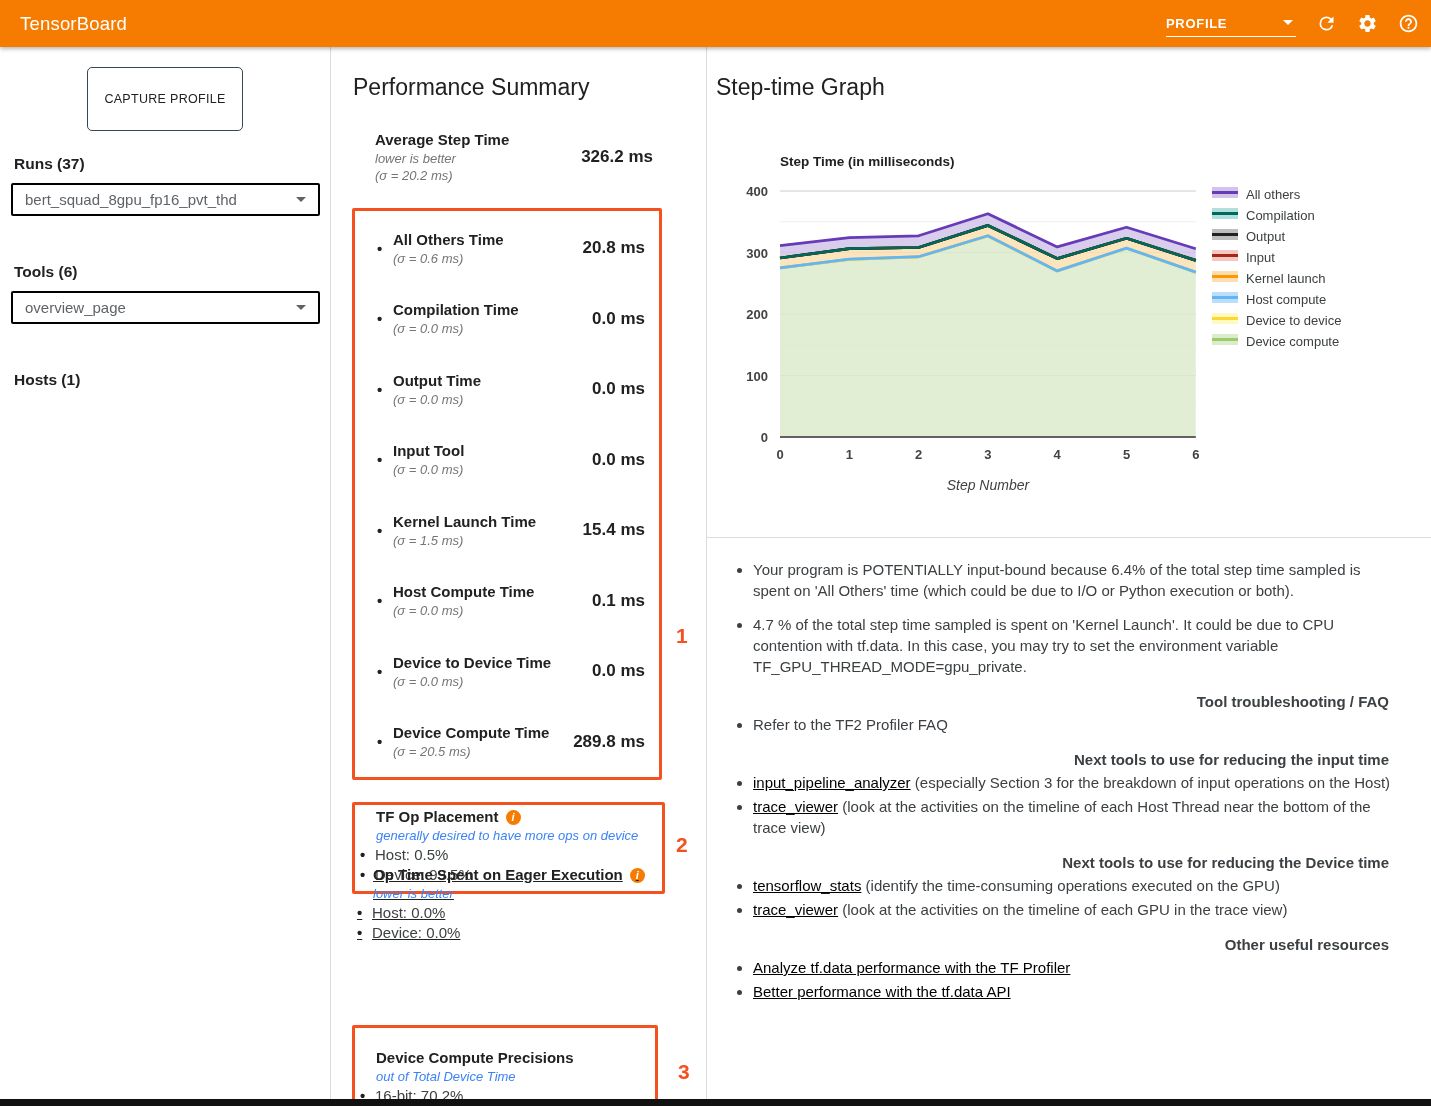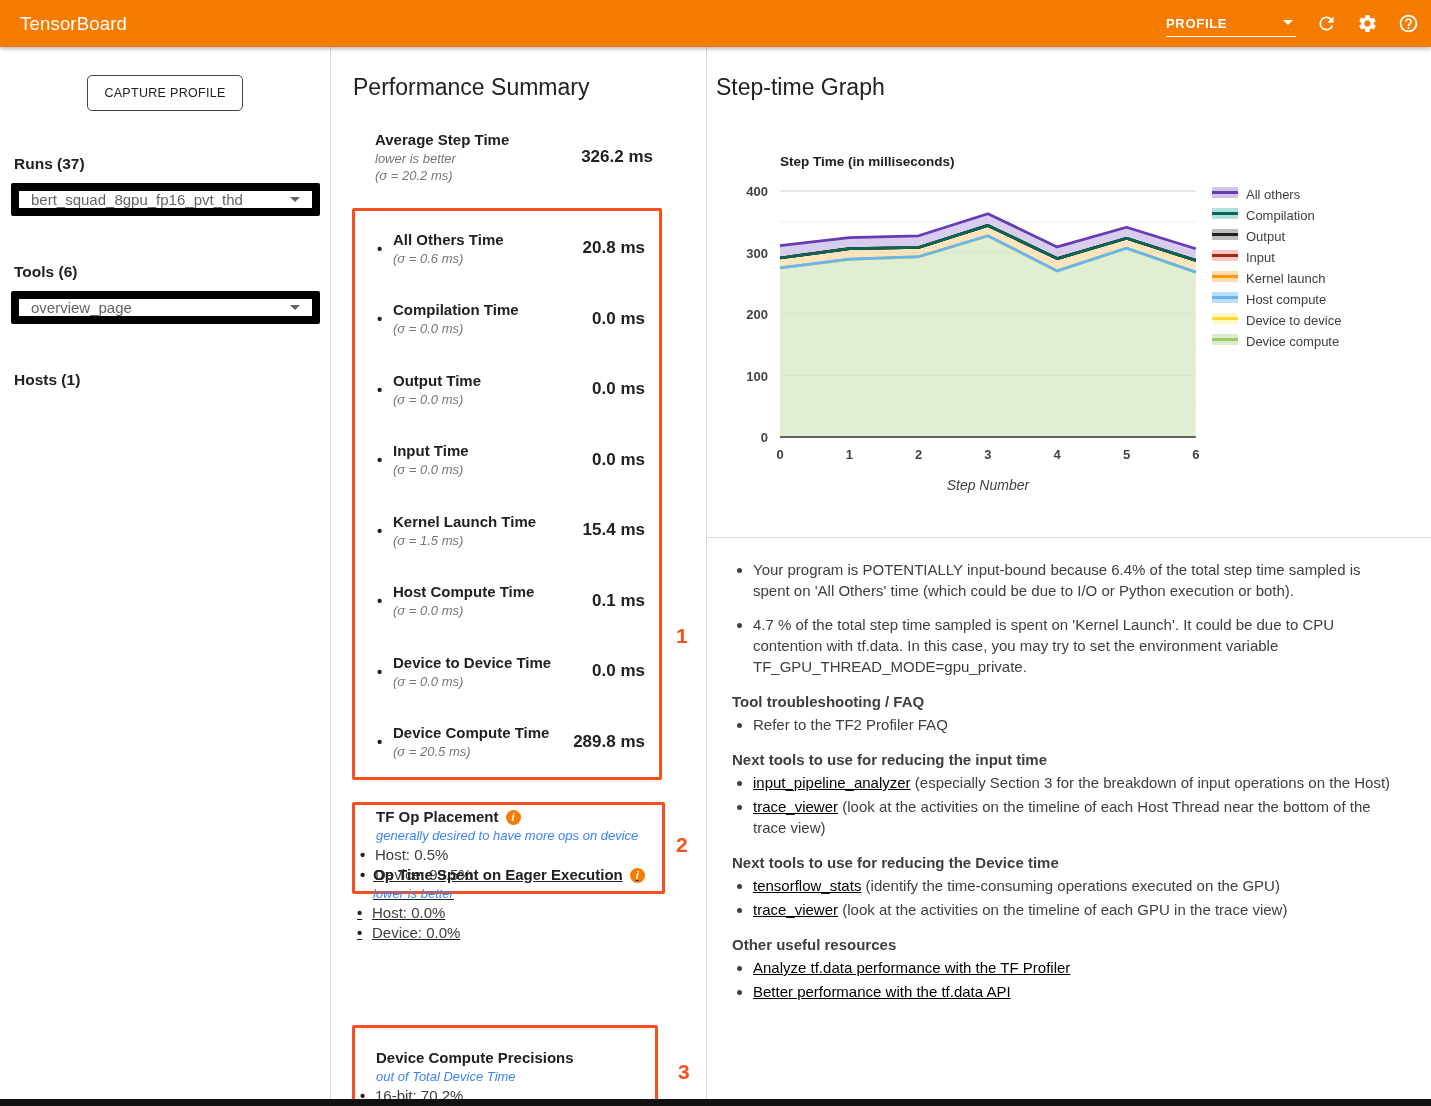--- a/index.html
+++ b/index.html
@@ -16,26 +16,26 @@
                 display:flex; align-items:center; color:#fff; font-size:13px; font-weight:600;
                 letter-spacing:.7px; cursor:pointer; }
   .hdr-caret { position:absolute; right:3px; top:10px; width:0; height:0;
                border-left:5px solid transparent; border-right:5px solid transparent; border-top:5.5px solid #fff; }
   .tb-icon { width:22px; height:22px; cursor:pointer; display:flex; align-items:center; justify-content:center; }
   .tb-icon svg { width:21px; height:21px; fill:#fff; }
 
   
   .sidebar { position:absolute; left:0; top:47px; width:331px; bottom:7px; background:#fff;
              border-right:1px solid #dadce0; }
-  .capture-btn { display:block; margin:28px auto 0; padding:10px 16px; font-size:12.5px; font-weight:500;
+  .capture-btn { display:block; margin:20px auto 0; padding:24px 16px; font-size:12.5px; font-weight:500;
                  letter-spacing:.3px; color:#202124; background:#fff; border:1.5px solid #37474f;
                  border-radius:5px; cursor:pointer; font-family:inherit; }
   .sg { position:absolute; left:0; width:100%; }
   .sg-label { margin-left:14px; font-size:15.5px; font-weight:700; color:#202124; }
-  .select-box { margin:10px 10px 0 11px; height:33px; border:8px solid #000000; border-radius:2px;
+  .select-box { margin:10px 10px 0 11px; height:33px; border:2px solid #000000; border-radius:2px;
                 display:flex; align-items:center; justify-content:space-between; padding:4px 12px;
                 font-size:15px; color:#5f6368; cursor:pointer; background:#fff; }
   .caret { width:0; height:0; border-left:5px solid transparent; border-right:5px solid transparent;
            border-top:5.5px solid #5f6368; }
 
   
   .ps-card { position:absolute; left:331px; top:47px; width:376px; bottom:7px;
              border-right:1px solid #dadce0; }
   .card-title { font-size:23px; font-weight:500; color:#212121; }
   .ps-title { position:absolute; left:22px; top:27px; }
@@ -74,21 +74,21 @@
   .legend-swatch { width:26px; height:11px; position:relative; display:inline-block; flex:none; }
   .legend-line { position:absolute; left:0; right:0; top:4px; height:3px; }
   .legend-label { margin-left:8px; font-size:13px; color:#3c4043; white-space:nowrap; }
 
   .rec-card { position:absolute; left:0; top:491px; right:0; bottom:0; padding:21px 30px 0 21px; overflow:hidden; }
   .rec-title { margin-bottom:14px; }
   .rec-card ul { margin:0; padding-left:25px; list-style:disc; }
   .rec-card li { font-size:15px; line-height:21px; color:#3c4043; }
   .rec-bullets li { margin-bottom:13px; }
   .rec-list li { margin-bottom:3px; }
-  .rec-heading { font-weight:700; font-size:15px; color:#3c4043; margin:16px 4px 4px; }
+  .rec-heading { font-weight:700; font-size:15px; color:#3c4043; margin:16px 12px 4px;text-align:right; }
   .rec-link { color:#000000; text-decoration:underline; cursor:pointer; }
 
   .bottom-bar { position:absolute; left:0; bottom:0; width:100%; height:7px; background:#111; z-index:20; }
 </style>
 </head>
 <body>
 
 <div id="root">
 
   <div class="topbar">
@@ -173,21 +173,21 @@
           <span class="dot">•</span>
           <div class="m-text">
             <div class="m-label">Output Time</div>
             <div class="m-sigma">(σ = 0.0 ms)</div>
           </div>
           <div class="m-value">0.0 ms</div>
         </div>
         <div class="metric-row">
           <span class="dot">•</span>
           <div class="m-text">
-            <div class="m-label">Input Time</div>
+            <div class="m-label">Input Tool</div>
             <div class="m-sigma">(σ = 0.0 ms)</div>
           </div>
           <div class="m-value">0.0 ms</div>
         </div>
         <div class="metric-row">
           <span class="dot">•</span>
           <div class="m-text">
             <div class="m-label">Kernel Launch Time</div>
             <div class="m-sigma">(σ = 1.5 ms)</div>
           </div>

